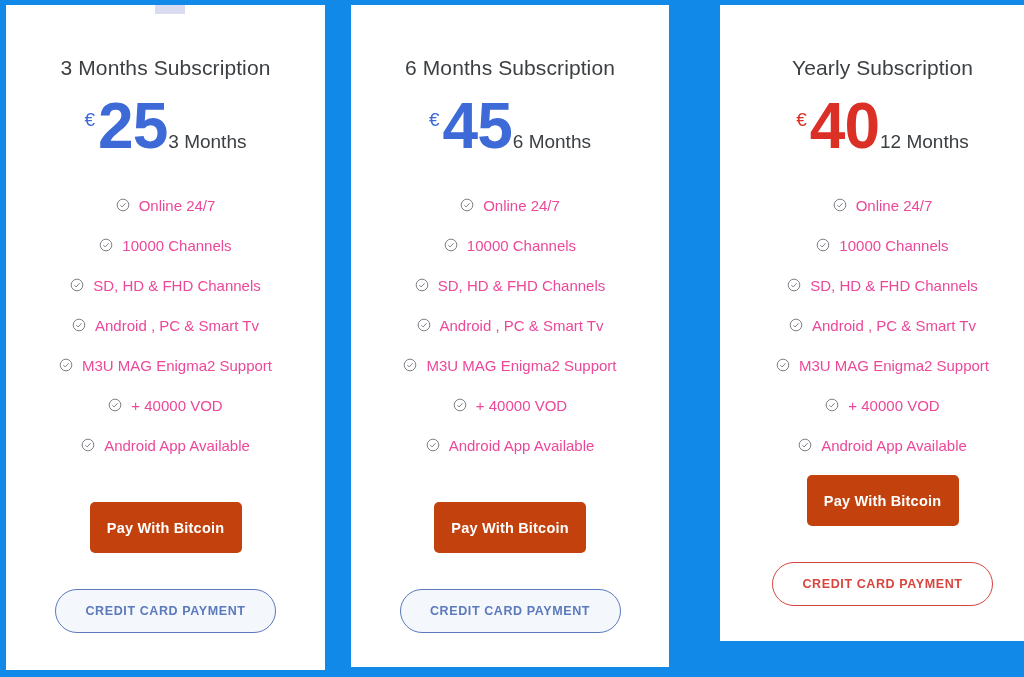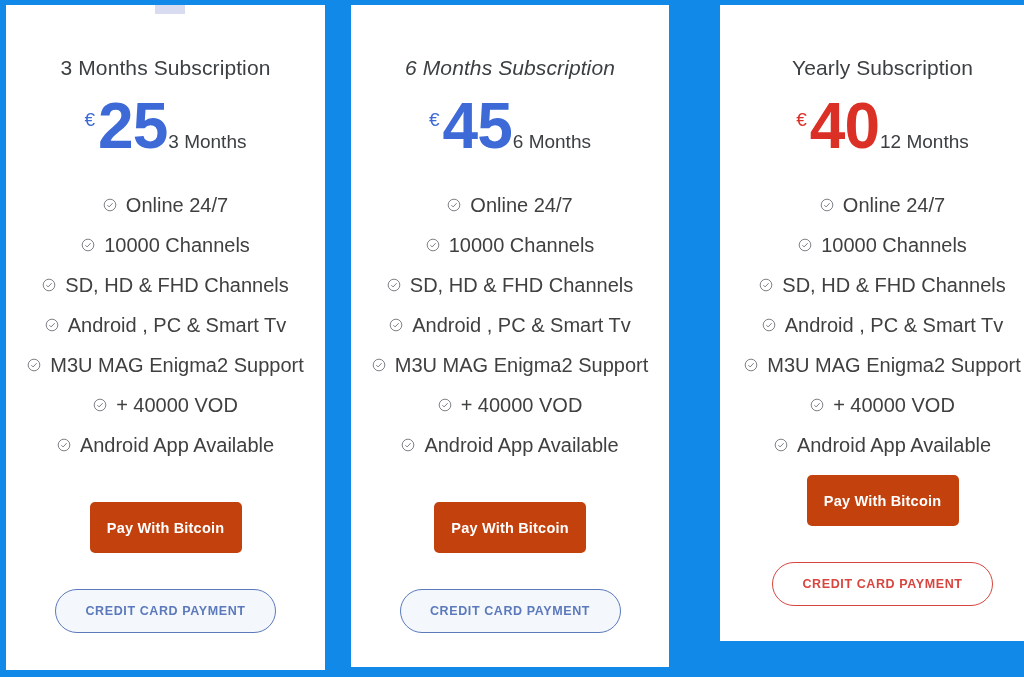--- a/index.html
+++ b/index.html
@@ -48,21 +48,21 @@
   .plan-title {
     text-align: center;
     color: #3c4043;
     font-size: 21px;
     font-weight: 400;
     letter-spacing: 0.1px;
     white-space: nowrap;
   }
 
   #card-0 .plan-title { margin-top: 51px; }
-  #card-1 .plan-title { margin-top: 51px; font-style: italic; }
+  #card-1 .plan-title { margin-top: 51px; }
   #card-2 .plan-title { margin-top: 51px; }
 
   
   .price-row {
     display: flex;
     align-items: baseline;
     justify-content: center;
     margin-top: 14px;
     white-space: nowrap;
   }
@@ -102,22 +102,22 @@
     list-style: none;
     margin-top: 27px;
   }
 
   .feature {
     display: flex;
     align-items: center;
     justify-content: center;
     gap: 9px;
     height: 40px;
-    color: #404040;
-    font-size: 20px;
+    color: #ec4899;
+    font-size: 15px;
     font-weight: 400;
     white-space: nowrap;
   }
 
   .check-icon {
     flex: 0 0 auto;
     width: 14px;
     height: 14px;
     display: block;
     color: #7b7f85;

